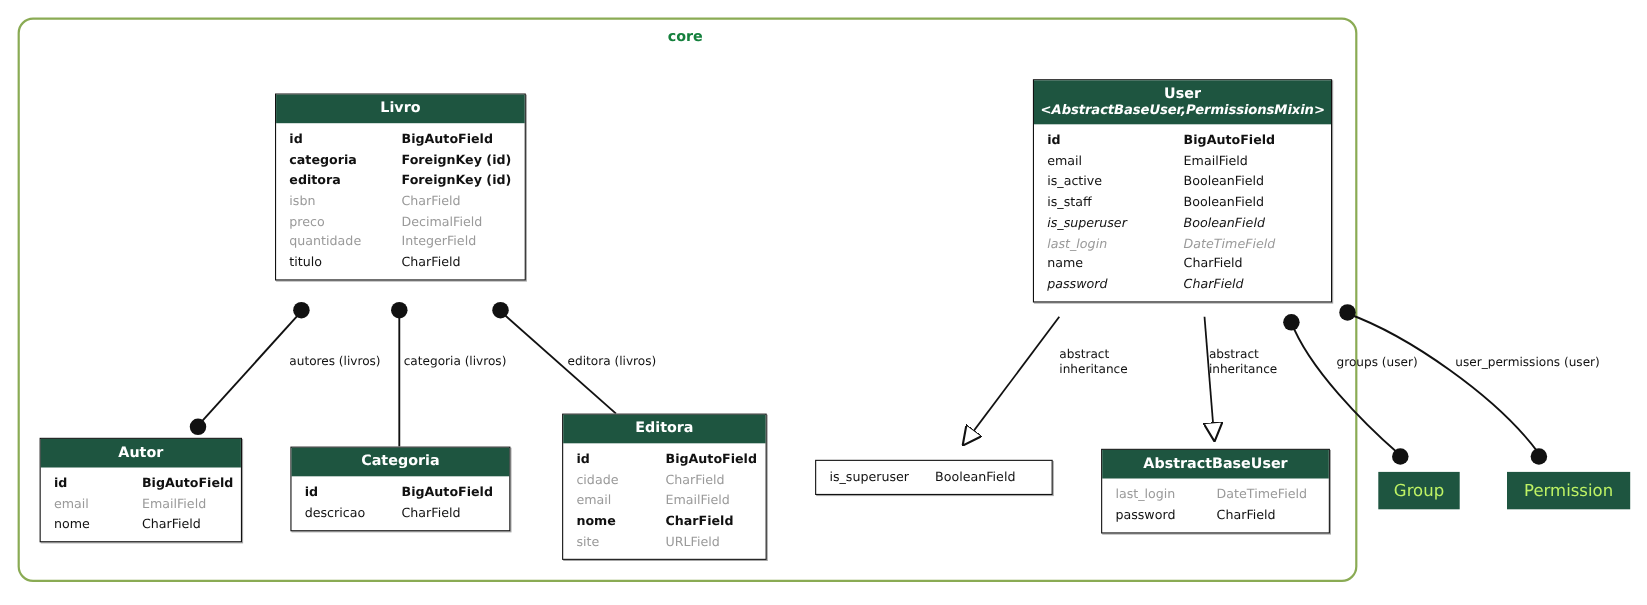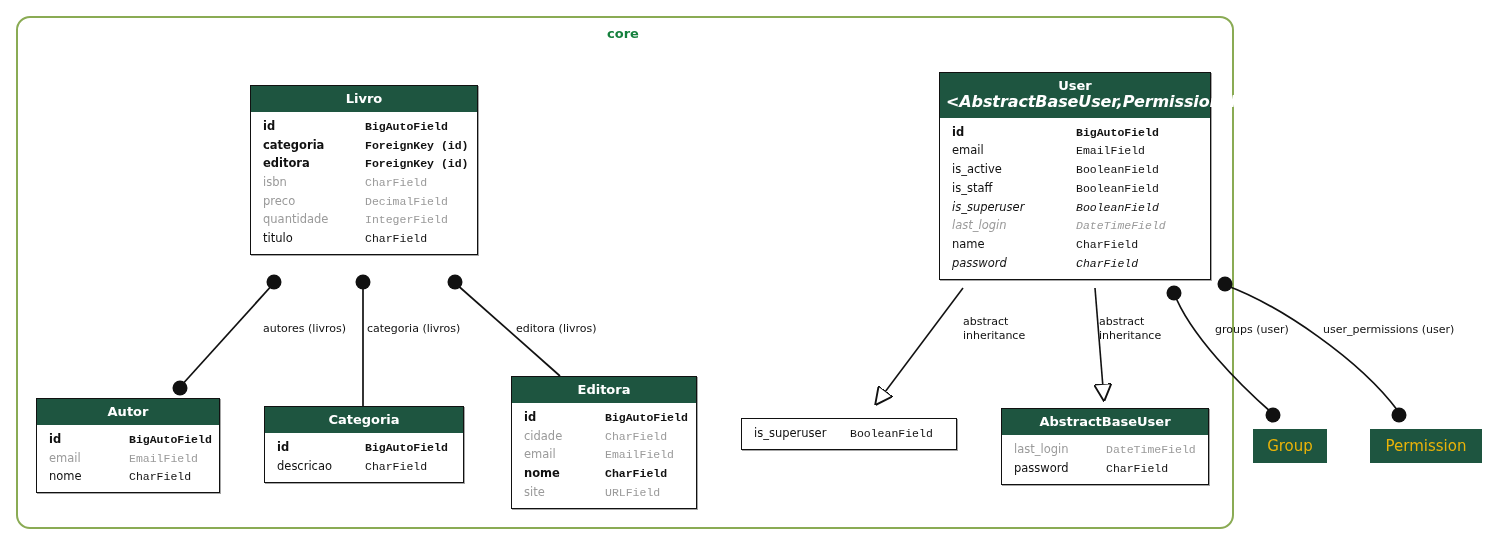--- a/index.html
+++ b/index.html
@@ -61,50 +61,50 @@
     font-weight: bold;
     font-size: 13px;
     line-height: 1.18;
     padding: 5px 6px 6px 6px;
     box-sizing: border-box;
   }
   .model-head .bases {
     display: block;
     font-style: italic;
     font-weight: bold;
-    font-size: 16px;
+    font-size: 12px;
     letter-spacing: -0.1px;
   }
   .model-body {
     padding: 5px 0 6px 0;
   }
   .row {
     display: flex;
     align-items: flex-end;
     font-size: 11.5px;
     line-height: 1;
     padding: 3.6px 10px 3.6px 12px;
     box-sizing: border-box;
     white-space: nowrap;
   }
   .row .fname { width: 50%; }
-  .row .ftype { width: 50%; font-family: Liberation Mono, monospace; }
+  .row .ftype { width: 50%; }
 
   .row.pk       { font-weight: bold; color: #111111; }
   .row.normal   { font-weight: normal; color: #111111; }
   .row.strong   { font-weight: bold; color: #111111; }
   .row.muted    { font-weight: normal; color: #9a9a9a; }
   .row.inherit  { font-style: italic; font-weight: normal; color: #111111; }
   .row.inherit-muted { font-style: italic; font-weight: normal; color: #9a9a9a; }
 
   
   .chip {
     position: absolute;
     background: #1e5540;
-    color: #eab308;
+    color: #bef264;
     font-size: 15px;
     display: flex;
     align-items: center;
     justify-content: center;
     box-sizing: border-box;
   }
 
   
   .edge-label {
     position: absolute;

